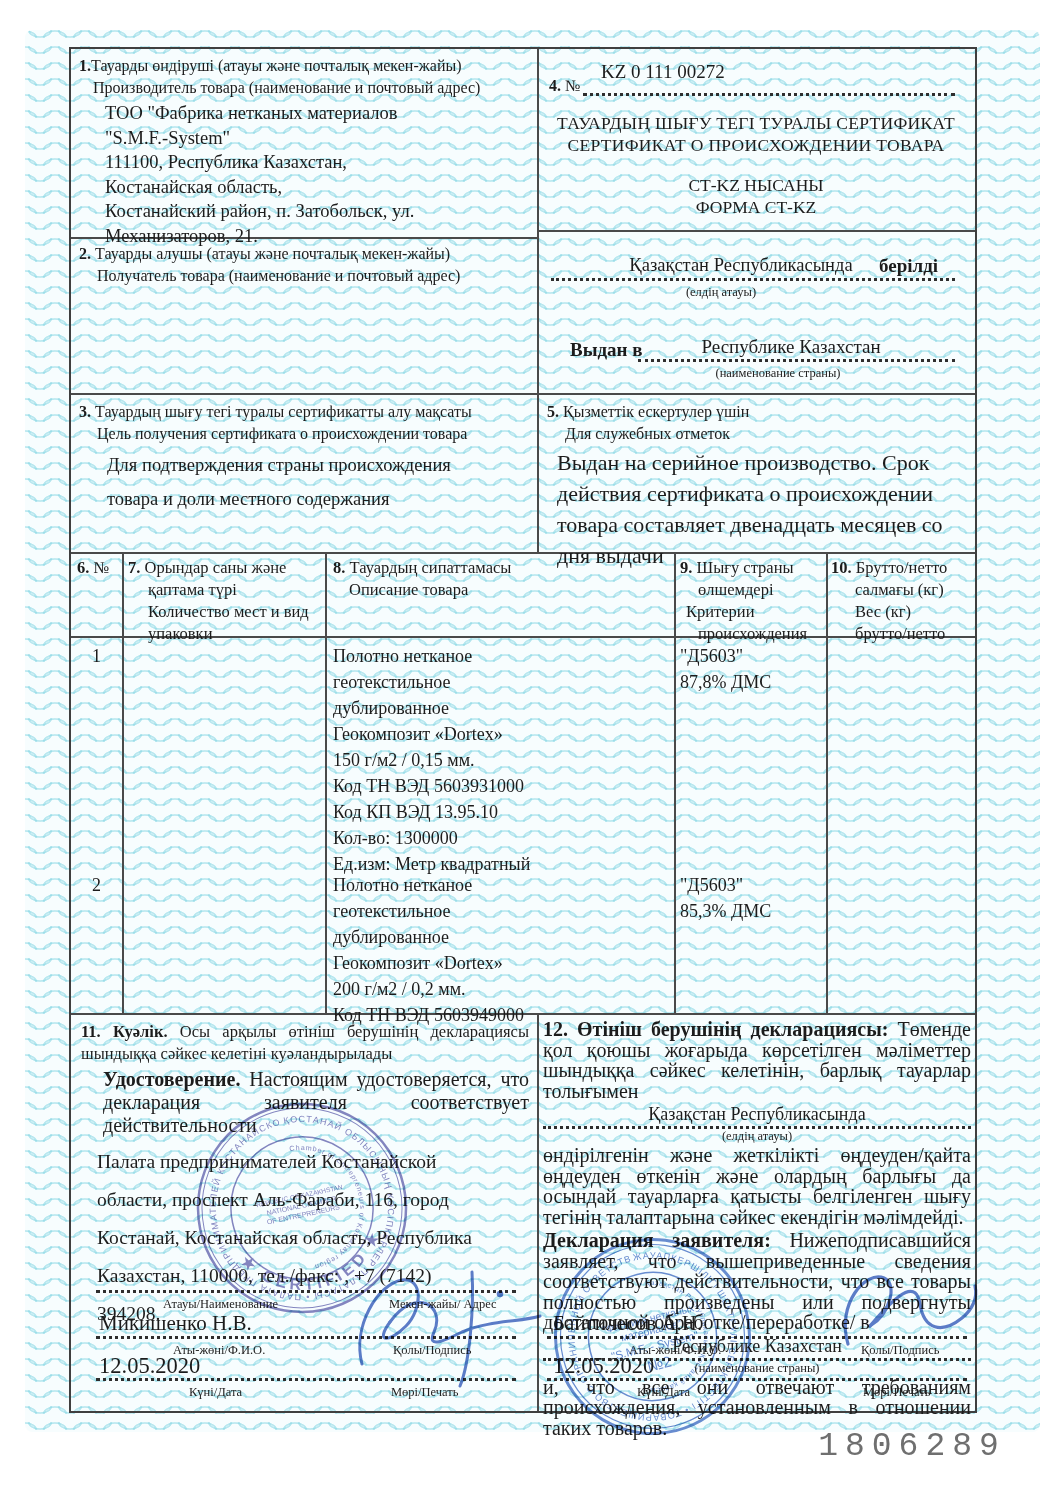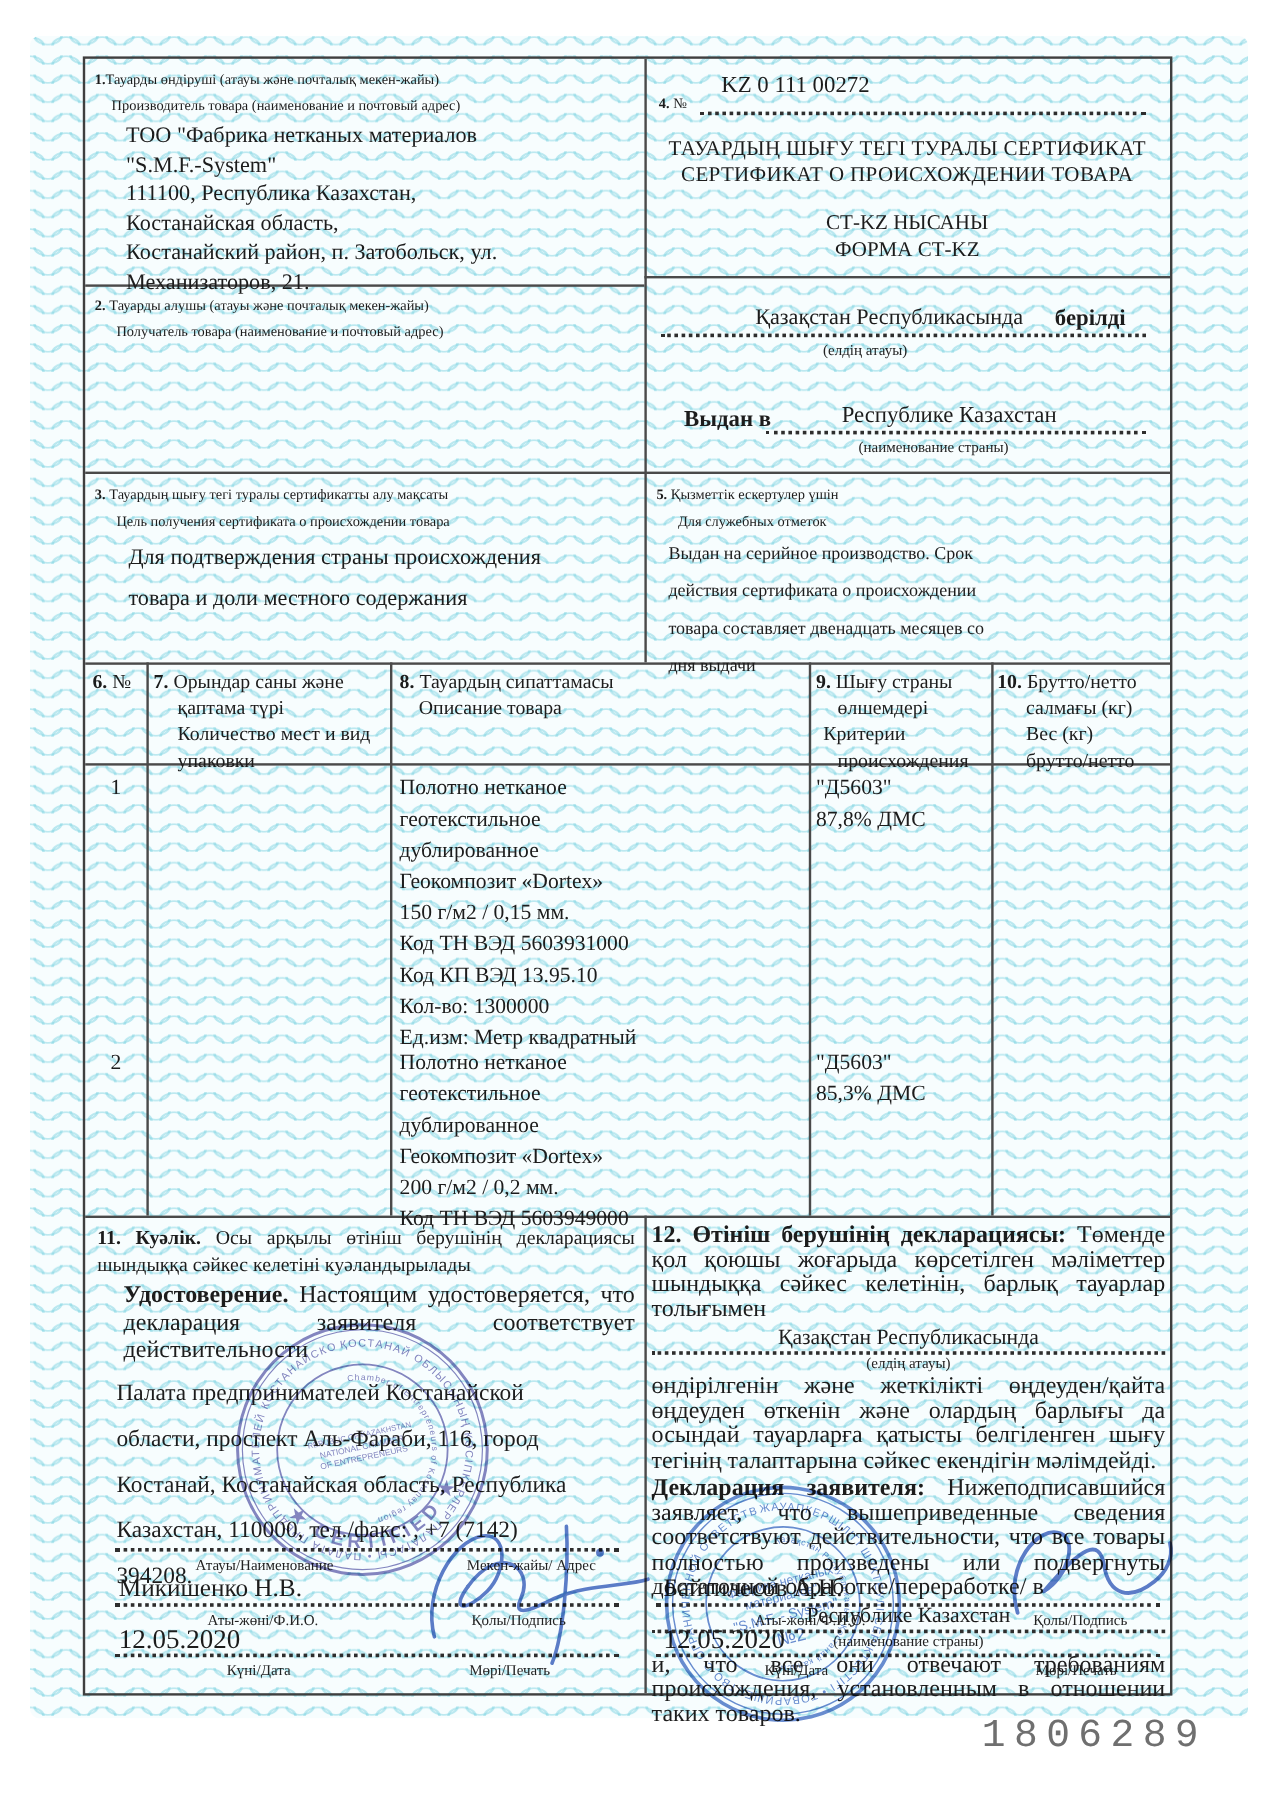--- a/index.html
+++ b/index.html
@@ -9,21 +9,21 @@
     background-color:#f7fdfe;
     background-image:
       radial-gradient(ellipse 16px 10px at 50% 0%, rgba(255,255,255,0) 60%, rgba(134,214,227,0.55) 66%, rgba(134,214,227,0.55) 74%, rgba(255,255,255,0) 80%),
       radial-gradient(ellipse 16px 10px at 50% 100%, rgba(255,255,255,0) 60%, rgba(134,214,227,0.55) 66%, rgba(134,214,227,0.55) 74%, rgba(255,255,255,0) 80%);
     background-size:30px 16px;background-position:0 0,15px 8px;border-radius:8px;}
   .frame{position:absolute;left:69px;top:47px;width:904px;height:1362px;border:2px solid #3f3f3f;}
   .abs{position:absolute;}
   .hline{position:absolute;height:0;border-top:2px solid #4a4a4a;}
   .vline{position:absolute;width:0;border-left:2px solid #4a4a4a;}
   .dotline{position:absolute;height:0;border-bottom:3px dotted #2e2e2e;}
-  .lbl{font-size:12px;line-height:22px;white-space:nowrap;}
+  .lbl{font-size:16px;line-height:22px;white-space:nowrap;}
   .val{font-size:18.5px;white-space:nowrap;}
   .b{font-weight:bold;}
   .c{text-align:center;}
   .j{text-align:justify;}
   .small{font-size:12.5px;white-space:nowrap;color:#222;}
   .th{font-size:16.5px;line-height:22px;white-space:nowrap;}
   .cell{font-size:18px;line-height:26px;white-space:nowrap;}
   .p12{font-size:20px;line-height:20.5px;margin:0 0 3px 0;}
   .stamp{position:absolute;mix-blend-mode:multiply;}
   .sig{position:absolute;mix-blend-mode:multiply;}
@@ -84,21 +84,21 @@
 
     <div class="abs lbl" style="left:8px;top:352px"><span class="b">3.</span> <span>Тауардың шығу тегі туралы сертификатты алу мақсаты</span></div>
     <div class="abs" style="left:36px;top:399px;font-size:18.5px;line-height:34px">
       <div>Для подтверждения страны происхождения</div>
       <div>товара и доли местного содержания</div>
     </div>
     <div class="abs lbl" style="left:26px;top:374px">Цель получения сертификата о происхождении товара</div>
 
     <div class="abs lbl" style="left:476px;top:352px"><span class="b">5.</span> <span>Қызметтік ескертулер үшін</span></div>
     <div class="abs lbl" style="left:494px;top:374px">Для служебных отметок</div>
-    <div class="abs" style="left:486px;top:398px;font-size:15px;line-height:31px">
+    <div class="abs" style="left:486px;top:398px;font-size:22px;line-height:31px">
       <div>Выдан на серийное производство. Срок</div>
       <div>действия сертификата о происхождении</div>
       <div>товара составляет двенадцать месяцев со</div>
       <div>дня выдачи</div>
     </div>
 
     <div class="abs th" style="left:6px;top:508px"><span class="b">6.</span> <span>№</span></div>
     <div class="abs th" style="left:57px;top:508px">
       <div><span class="b">7.</span> <span>Орындар саны және</span></div>
       <div style="margin-left:20px">қаптама түрі</div>

